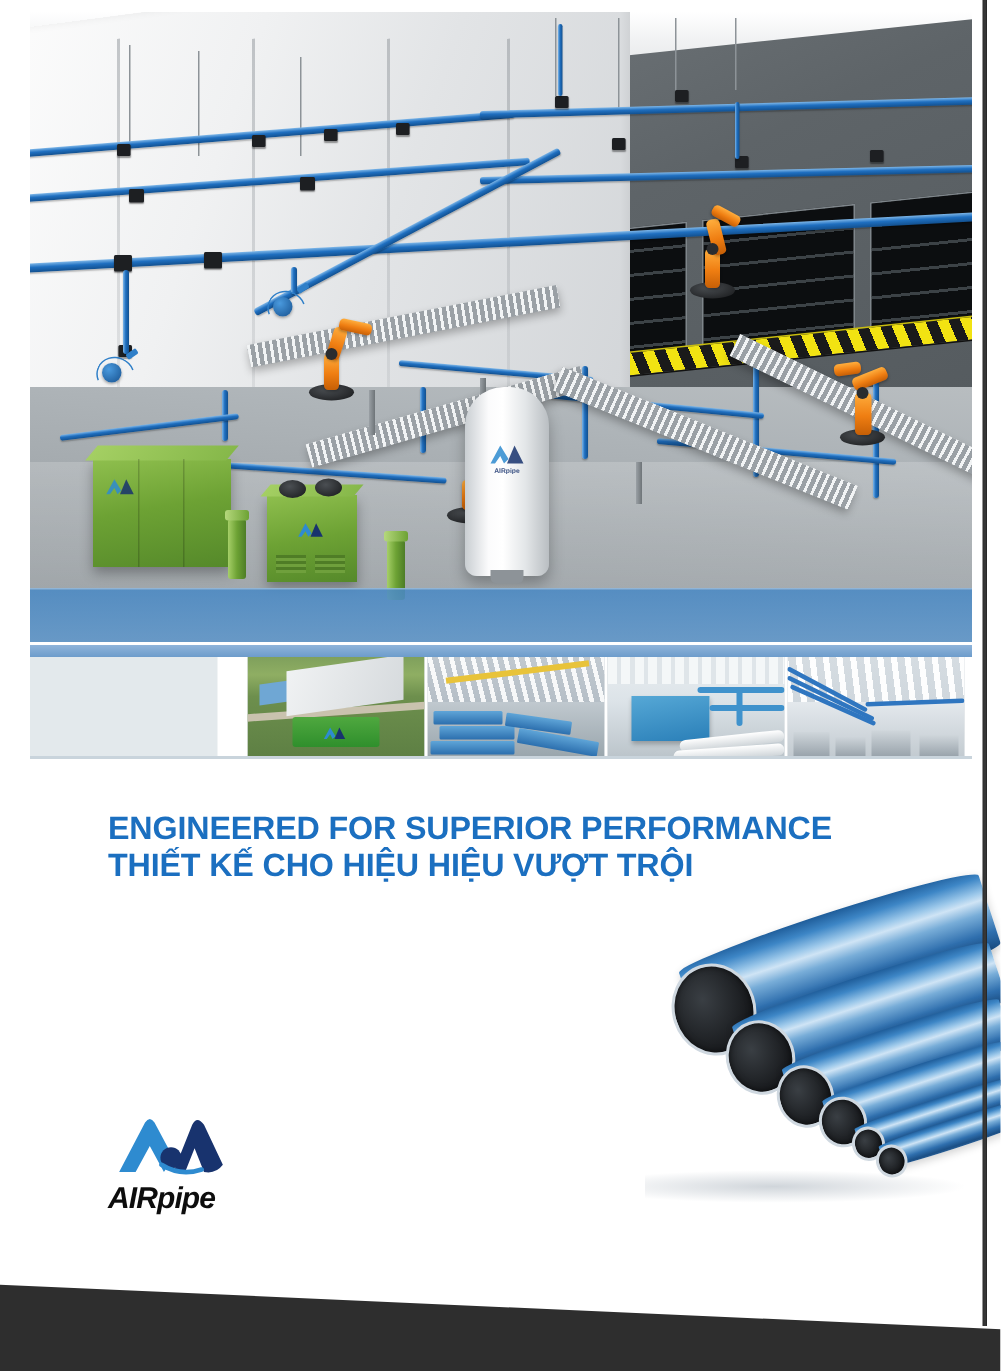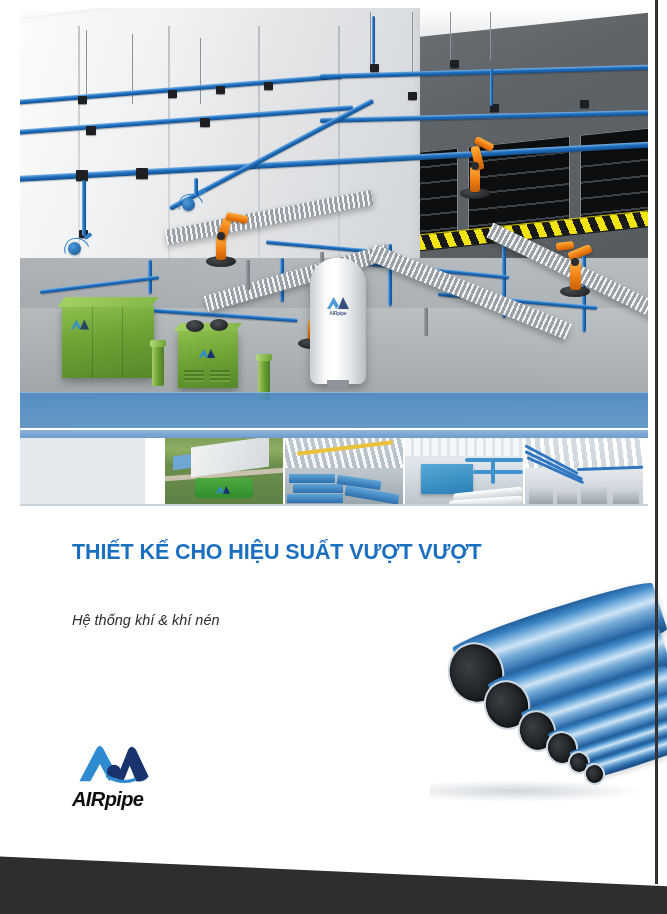--- a/index.html
+++ b/index.html
@@ -432,25 +432,25 @@
         <div class="mach" style="left:32px;width:20px;height:13px;"></div>
         <div class="mach" style="left:56px;width:26px;height:17px;"></div>
         <div class="mach" style="left:88px;width:26px;height:14px;"></div>
       </div>
     </div>
 
     <div class="strip-botline"></div>
   </div>
 
   <div class="headline">
-    <div>THIẾT KẾ CHO HIỆU SUẤT VƯỢT VƯỢT</div>
+    <div>ENGINEERED FOR SUPERIOR PERFORMANCE</div>
+    <div>THIẾT KẾ CHO HIỆU HIỆU VƯỢT TRỘI</div>
   </div>
 
   <div class="subtitle">
-    <div>Hệ thống khí &amp; khí nén</div>
   </div>
 
   <div class="pipes">
     <div class="pipes-shadow"></div>
 
     <div class="pipe-tube" style="left:40px;top:10px;width:210px;height:62px;"></div>
     <div class="pipe-end" style="left:28px;top:12px;width:52px;height:58px;"></div>
 
     <div class="pipe-tube" style="left:74px;top:48px;width:180px;height:50px;"></div>
     <div class="pipe-end" style="left:64px;top:50px;width:42px;height:46px;"></div>

